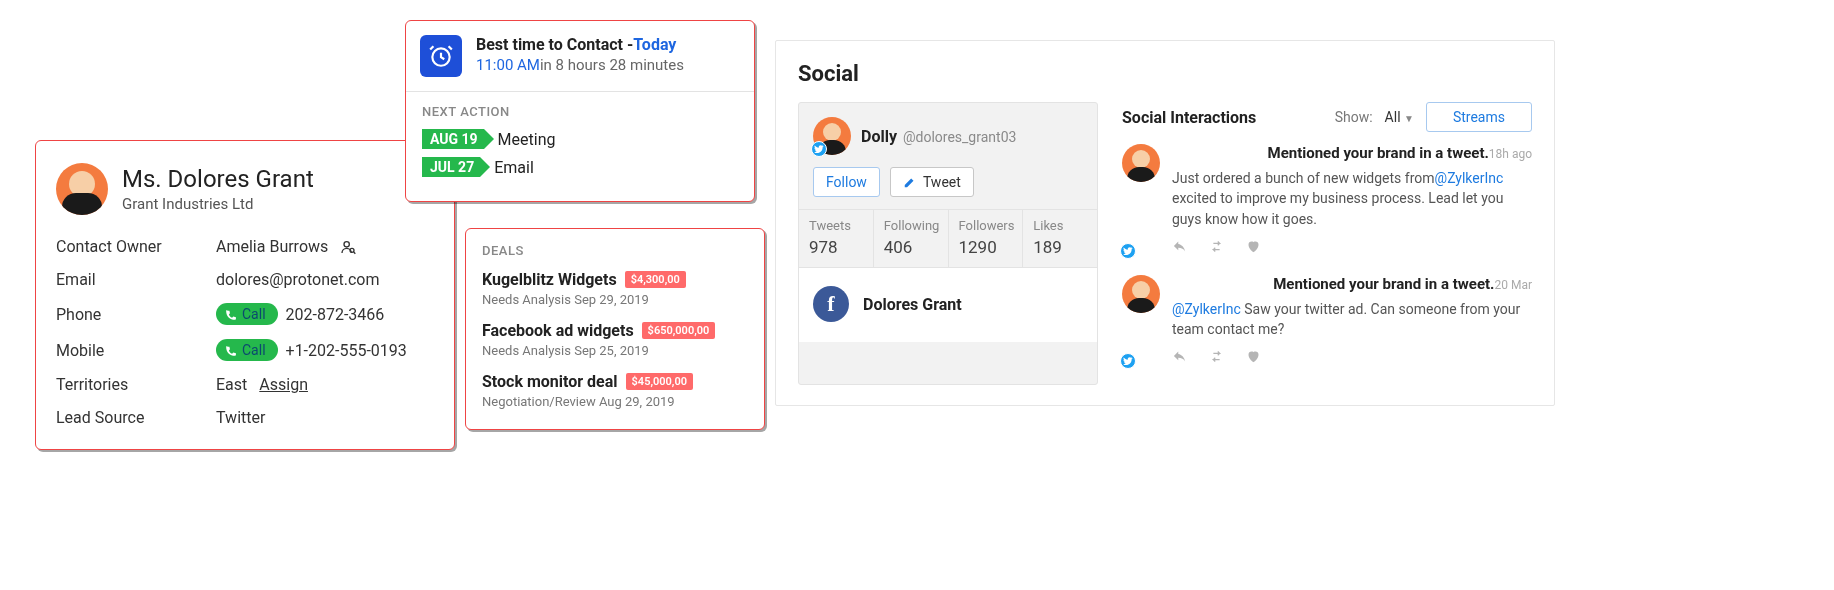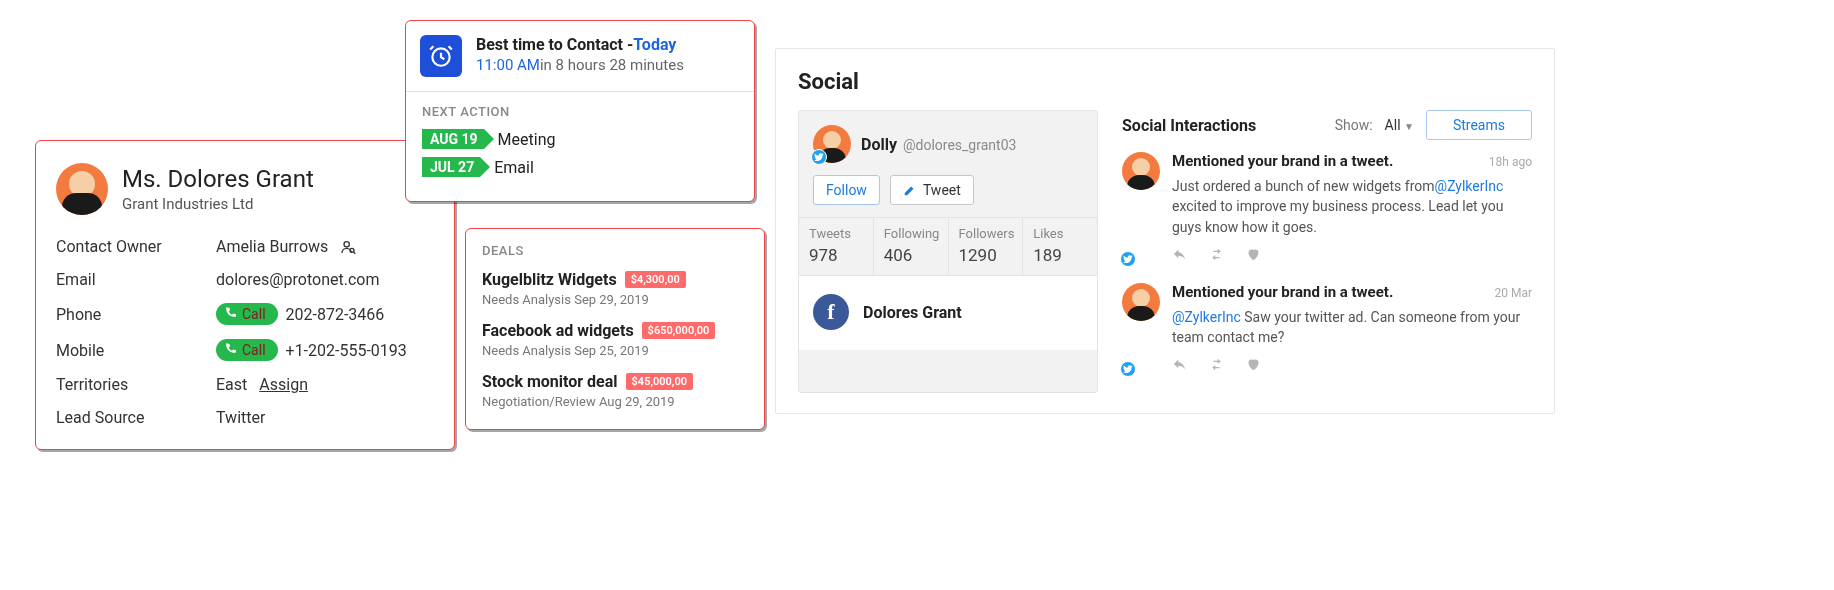--- a/index.html
+++ b/index.html
@@ -68,26 +68,26 @@
   .contact-value { font-size:16px; color:#333; display:flex; align-items:center; gap:8px;}
   .person-icon {
     width:16px; height:16px;
     display:inline-block;
     position:relative;
     margin-left:4px;
   }
   .person-icon svg { width:16px; height:16px; }
   .call-btn {
     background:#25b84c;
-    color:#7f1d1d;
+    color:#0c4a6e;
     border-radius:14px;
     padding:3px 12px 3px 8px;
     font-size:14px;
     display:inline-flex;
-    align-items:flex-start;
+    align-items:flex-end;
     gap:5px;
     cursor:pointer;
   }
   .call-btn svg { width:13px; height:13px; fill:#fff; }
   .assign-link { text-decoration: underline; cursor:pointer; margin-left:4px; }
 
   
   .besttime-card {
     top: 20px;
     left: 405px;
@@ -156,21 +156,21 @@
     font-size:11px;
     font-weight:600;
     padding:2px 6px;
     border-radius:2px;
   }
   .deal-sub { font-size:13px; color:#777; margin-top:3px; }
 
   
   .social-panel {
     position:absolute;
-    top:48px;
+    top:40px;
     left:775px;
     width:780px;
     background:#fff;
     border:1px solid #e6e6e6;
     padding:20px 22px 20px 22px;
     border-radius:2px;
   }
   .social-title { font-size:22px; font-weight:700; color:#222; margin-bottom:16px;}
   .social-body { display:flex; gap:24px; }
   .social-left {
@@ -287,21 +287,21 @@
     font-size:14px;
     border-radius:3px;
     cursor:pointer;
   }
   .interaction {
     display:flex;
     gap:12px;
     margin-bottom:18px;
   }
   .int-body { flex:1; }
-  .int-top { display:flex; align-items:baseline; }
+  .int-top { display:flex; align-items:baseline;text-align:right; }
   .int-title { font-size:15px; font-weight:700; color:#222; flex:1;}
   .int-time { font-size:12px; color:#aaa; }
   .int-text { font-size:14px; color:#555; margin-top:6px; line-height:1.45;}
   .int-text .mention { color:#1e7be0; }
   .int-actions { display:flex; gap:22px; margin-top:10px; color:#b5b5b5; }
   .int-actions span { cursor:pointer; }
   .int-actions svg { width:15px; height:15px; fill:#b5b5b5; }
 </style>
 </head>
 <body>

